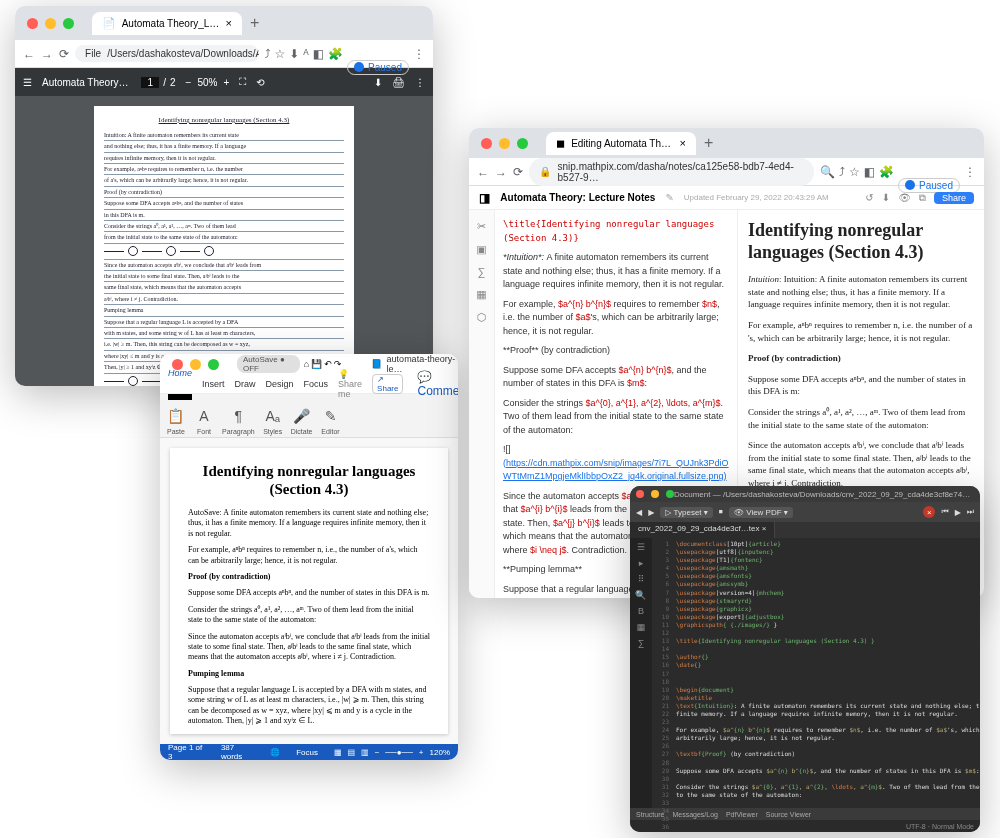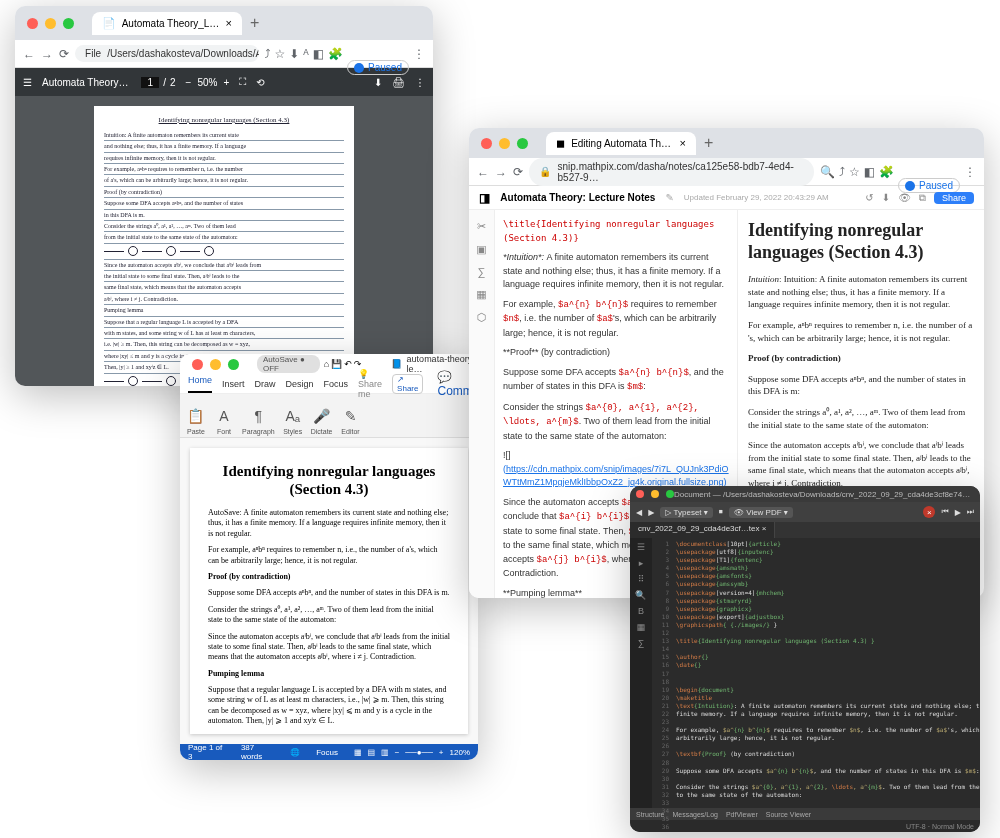--- a/index.html
+++ b/index.html
@@ -17,43 +17,43 @@
 .chrome { top: 6px; left: 15px; width: 418px; height: 380px; }
 .chrome-tabs { background: #dee1e6; height: 34px; display: flex; align-items: center; font-size: 11px; }
 .chrome-tab { background: #fff; border-radius: 8px 8px 0 0; padding: 5px 10px; margin-left: 6px; display: flex; align-items: center; gap: 6px; max-width: 150px; }
 .chrome-tab span.tabtxt { overflow: hidden; text-overflow: ellipsis; white-space: nowrap; font-size: 10px; }
 .chrome-addtab { margin-left: 8px; color: #666; font-size: 16px; }
 .chrome-toolbar { background: #fff; border-bottom: 1px solid #ddd; height: 28px; display: flex; align-items: center; gap: 6px; padding: 0 8px; font-size: 11px; }
 .chrome-toolbar .icon { color: #5f6368; font-size: 12px; }
 .chrome-address { flex: 1; background: #f1f3f4; border-radius: 14px; padding: 3px 10px; font-size: 10px; color: #333; display: flex; align-items: center; gap: 6px; overflow: hidden; }
 .chrome-toolbar-right { display: flex; gap: 4px; align-items: center; }
 .chrome-toolbar-right .icon { font-size: 12px; }
-.paused-chip { display: inline-flex; align-items: center; gap: 4px; border: 1px solid #ccc; border-radius: 12px; padding: 1px 6px; font-size: 10px; color: #1a73e8; margin-top: 28px; }
+.paused-chip { display: inline-flex; align-items: flex-start; gap: 4px; border: 1px solid #ccc; border-radius: 12px; padding: 1px 6px; font-size: 10px; color: #1a73e8; margin-top: 28px; }
 
 .pdf-bar { background: #323639; height: 28px; display: flex; align-items: center; padding: 0 8px; color: #fff; font-size: 10px; gap: 10px; }
 .pdf-title { flex: 1; overflow: hidden; text-overflow: ellipsis; white-space: nowrap; }
 .pdf-page { display: flex; align-items: center; gap: 4px; }
 .pdf-page input { width: 18px; background: #111; border: none; color: #fff; text-align: center; font-size: 10px; }
 .pdf-zoom { display: flex; align-items: center; gap: 6px; }
 .pdf-viewer { background: #525659; height: calc(100% - 90px); display: flex; justify-content: center; padding: 10px; overflow: hidden; }
 .pdf-page-img { background: #fff; width: 260px; height: 340px; padding: 10px; font-family: 'Comic Sans MS', cursive; font-size: 6px; color: #223; line-height: 1.4; }
 .pdf-page-img .hw-title { text-align: center; text-decoration: underline; font-size: 7px; margin-bottom: 4px; }
 .pdf-page-img .hw-line { border-bottom: 0.5px solid #89a; padding: 1px 0; overflow: hidden; white-space: nowrap; text-overflow: clip; }
 .hw-fig { height: 16px; display: flex; align-items: center; gap: 4px; }
 .hw-fig .node { width: 10px; height: 10px; border: 1px solid #223; border-radius: 50%; }
 .hw-fig .arrow { flex: 0 0 20px; border-top: 1px solid #223; position: relative; }
 
 
-.word { top: 354px; left: 180px; width: 298px; height: 406px; }
+.word { top: 354px; left: 160px; width: 298px; height: 406px; }
 .word-title { background: #fff; height: 20px; display: flex; align-items: center; font-size: 9px; }
 .word-title .autosave { background: #e0e0e0; color: #555; border-radius: 8px; padding: 0 6px; margin-left: 6px; font-size: 8px; }
 .word-title .doc-icon { color: #185abd; margin-left: 8px; }
 .word-tabs { background: #fff; height: 20px; display: flex; align-items: center; gap: 10px; padding: 0 8px; font-size: 9px; color: #333; border-bottom: 1px solid #eee; }
 .word-tabs .tab { cursor: default; }
-.word-tabs .tab.active { color: #185abd; border-bottom: 2px solid #000000; padding-bottom: 6px; }
+.word-tabs .tab.active { color: #185abd; border-bottom: 6px solid #000000; padding-bottom: 16px; font-style: italic; }
 .word-tabs .tell { color: #888; }
 .word-tabs .share { margin-left: auto; color: #185abd; border: 1px solid #ccc; border-radius: 4px; padding: 0 4px; font-size: 8px; }
 .word-ribbon { background: #f3f3f3; height: 44px; display: flex; align-items: flex-end; padding: 0 6px 2px; gap: 8px; font-size: 7px; color: #555; border-bottom: 1px solid #ddd; }
 .ribbon-group { display: flex; flex-direction: column; align-items: center; gap: 2px; }
 .ribbon-group .ri { width: 20px; height: 20px; display: flex; align-items: center; justify-content: center; font-size: 14px; }
 .word-body { background: #f8f8f8; height: calc(100% - 100px); overflow: hidden; padding: 10px; }
 .word-page { background: #fff; box-shadow: 0 1px 4px rgba(0,0,0,0.2); padding: 14px 18px; font-family: 'Times New Roman', serif; font-size: 8px; color: #000; height: 100%; overflow: hidden; }
 .word-page h1 { text-align: center; font-size: 15px; font-weight: bold; margin-bottom: 10px; line-height: 1.2; }
 .word-page p { margin-bottom: 6px; line-height: 1.3; }
 .word-page .sketch { height: 30px; position: relative; margin: 4px 0; }
@@ -65,21 +65,21 @@
 .mathpix .chrome-tabs { height: 30px; }
 .mathpix .chrome-toolbar { height: 28px; }
 .mathpix-app { display: flex; height: calc(100% - 58px - 24px); }
 .mathpix-header { height: 24px; display: flex; align-items: center; gap: 10px; padding: 0 10px; border-bottom: 1px solid #eee; font-size: 10px; }
 .mathpix-header .logo { font-weight: bold; font-size: 12px; }
 .mathpix-header .updated { color: #aaa; font-size: 8px; }
 .mathpix-header .hdr-right { margin-left: auto; display: flex; gap: 8px; align-items: center; color: #888; }
 .mathpix-header .sharebtn { background: #2d7ff9; color: #fff; border-radius: 4px; padding: 1px 8px; font-size: 9px; }
 .mp-left-icons { width: 26px; background: #fafafa; border-right: 1px solid #eee; display: flex; flex-direction: column; align-items: center; gap: 10px; padding-top: 10px; color: #888; font-size: 11px; }
 .mp-editor { flex: 1; border-right: 1px solid #eee; padding: 8px; font-size: 9px; color: #333; line-height: 1.5; overflow: hidden; }
-.mp-editor .code { color: #c00; font-family: Liberation Mono, monospace; }
+.mp-editor .code { color: #c00; font-family: Liberation Sans, sans-serif; }
 .mp-editor .title-line { color: #c00; font-family: monospace; font-size: 9px; }
 .mp-editor .link { color: #1a73e8; text-decoration: underline; word-break: break-all; }
 .mp-editor p { margin-bottom: 6px; }
 .mp-render { flex: 1; padding: 10px; font-size: 9px; color: #222; font-family: 'Times New Roman', serif; overflow: hidden; }
 .mp-render h1 { font-size: 18px; font-weight: bold; margin-bottom: 10px; line-height: 1.2; }
 .mp-render p { margin-bottom: 8px; line-height: 1.4; }
 .mp-right-icons { position: absolute; left: 476px; bottom: 8px; width: 24px; display: flex; flex-direction: column; gap: 8px; color: #888; font-size: 11px; align-items: center; }
 
 
 .latex { top: 486px; left: 630px; width: 350px; height: 346px; background: #2b2b2b; color: #ddd; }

